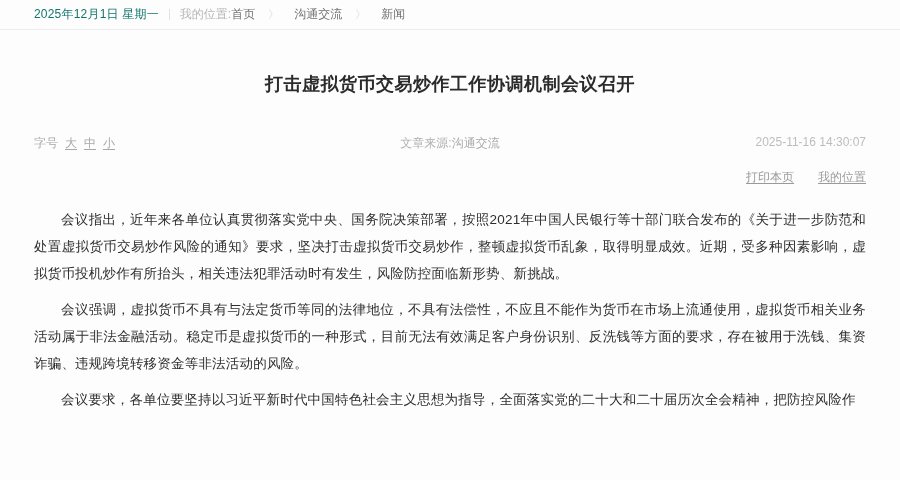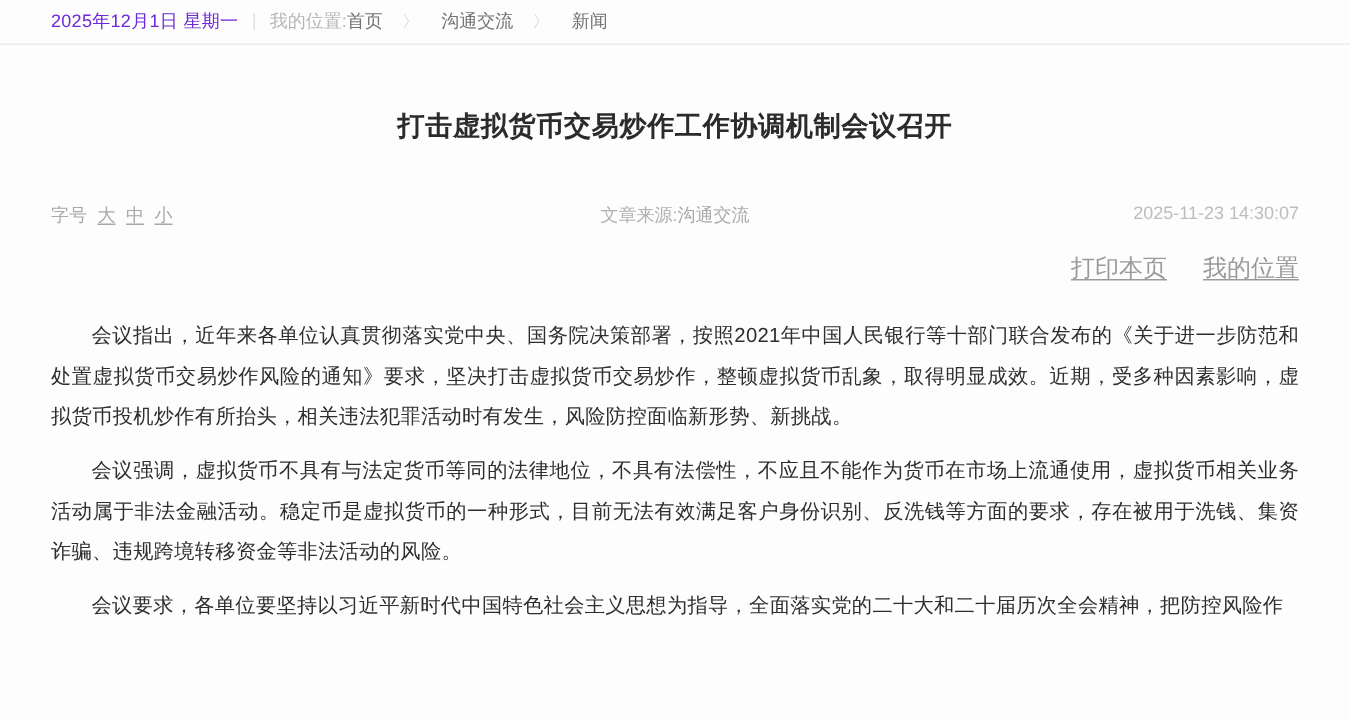--- a/index.html
+++ b/index.html
@@ -25,21 +25,21 @@
     display: flex;
     align-items: center;
     padding: 0 34px;
     font-size: 12px;
     color: #b9b9b9;
     background: #fdfdfd;
     border-bottom: 1px solid #ededed;
     gap: 0;
   }
   .topbar .date {
-    color: #6d28d9;
+    color: #0f766e;
     letter-spacing: 0.2px;
   }
   .topbar .sep-line {
     display: inline-block;
     width: 1px;
     height: 11px;
     background: #e2e2e2;
     margin: 0 10px;
   }
   .topbar .loc-label { color: #b6b6b6; }
@@ -108,21 +108,21 @@
     top: 0;
     color: #bdbdbd;
     font-family: "Liberation Sans", sans-serif;
   }
 
   .actionrow {
     margin-top: 14px;
     display: flex;
     justify-content: flex-end;
     gap: 24px;
-    font-size: 16px;
+    font-size: 12px;
   }
   .actionrow a {
     color: #9a9a9a;
     text-decoration: underline;
     text-underline-offset: 2px;
     cursor: pointer;
   }
 
   .body {
     margin-top: 20px;
@@ -160,21 +160,21 @@
     <div class="metarow">
       <div class="fontsize-group">
         <span class="fs-label">字号</span>
         <span class="fs-opt">大</span>
         <span class="fs-opt">中</span>
         <span class="fs-opt">小</span>
       </div>
       <div class="source">
         <span>文章来源:</span><span class="src-link">沟通交流</span>
       </div>
-      <div class="timestamp">2025-11-23 14:30:07</div>
+      <div class="timestamp">2025-11-16 14:30:07</div>
     </div>
 
     <div class="actionrow">
       <a>打印本页</a>
       <a>我的位置</a>
     </div>
 
     <div class="body">
       <p>会议指出，近年来各单位认真贯彻落实党中央、国务院决策部署，按照2021年中国人民银行等十部门联合发布的《关于进一步防范和处置虚拟货币交易炒作风险的通知》要求，坚决打击虚拟货币交易炒作，整顿虚拟货币乱象，取得明显成效。近期，受多种因素影响，虚拟货币投机炒作有所抬头，相关违法犯罪活动时有发生，风险防控面临新形势、新挑战。</p>
       <p>会议强调，虚拟货币不具有与法定货币等同的法律地位，不具有法偿性，不应且不能作为货币在市场上流通使用，虚拟货币相关业务活动属于非法金融活动。稳定币是虚拟货币的一种形式，目前无法有效满足客户身份识别、反洗钱等方面的要求，存在被用于洗钱、集资诈骗、违规跨境转移资金等非法活动的风险。</p>

